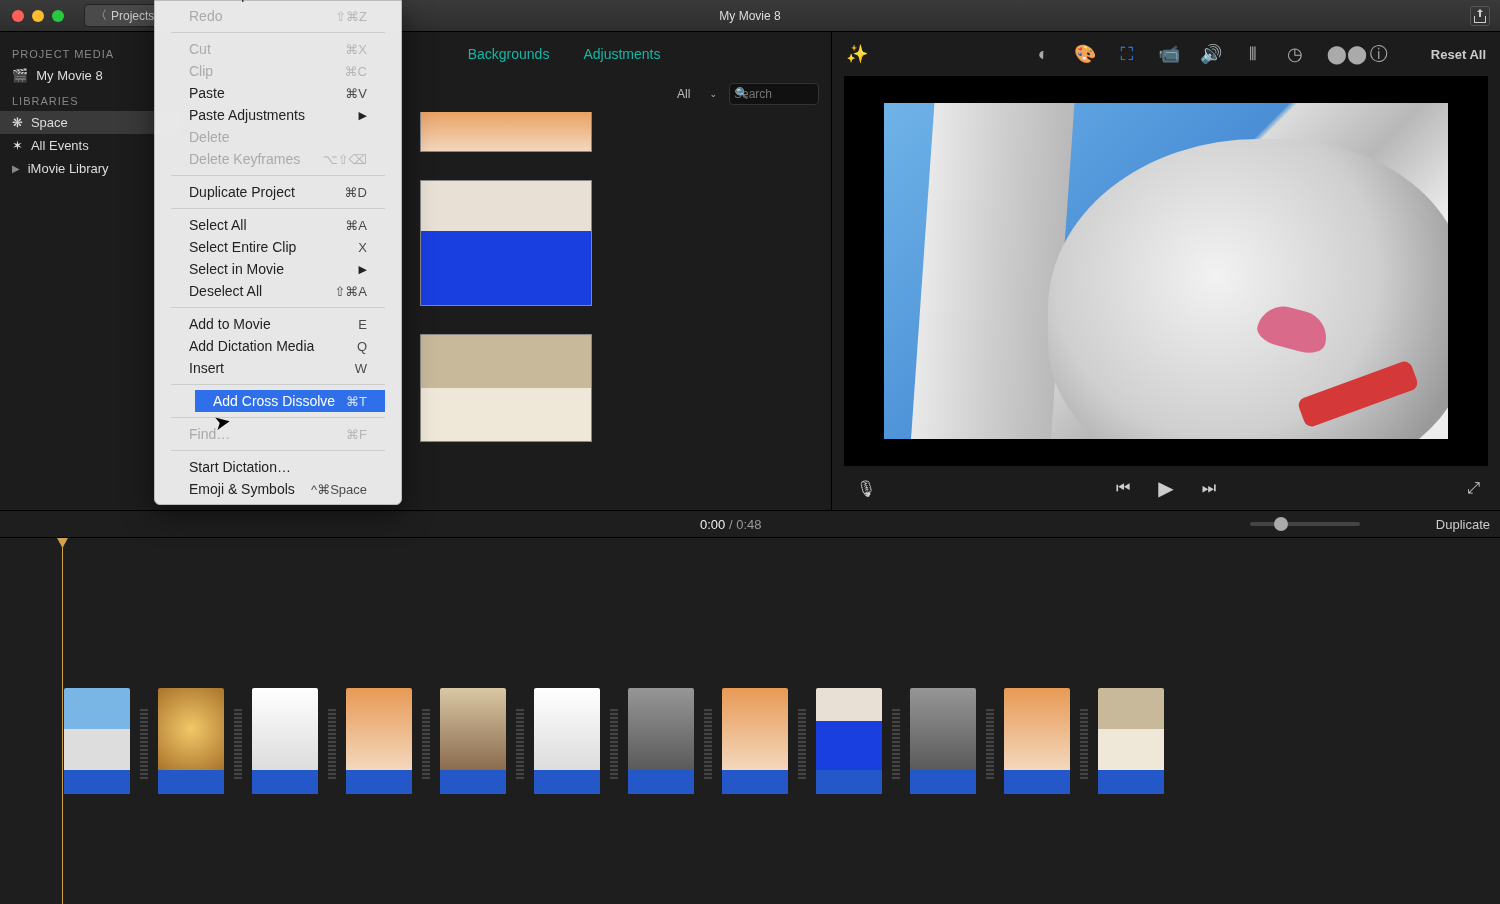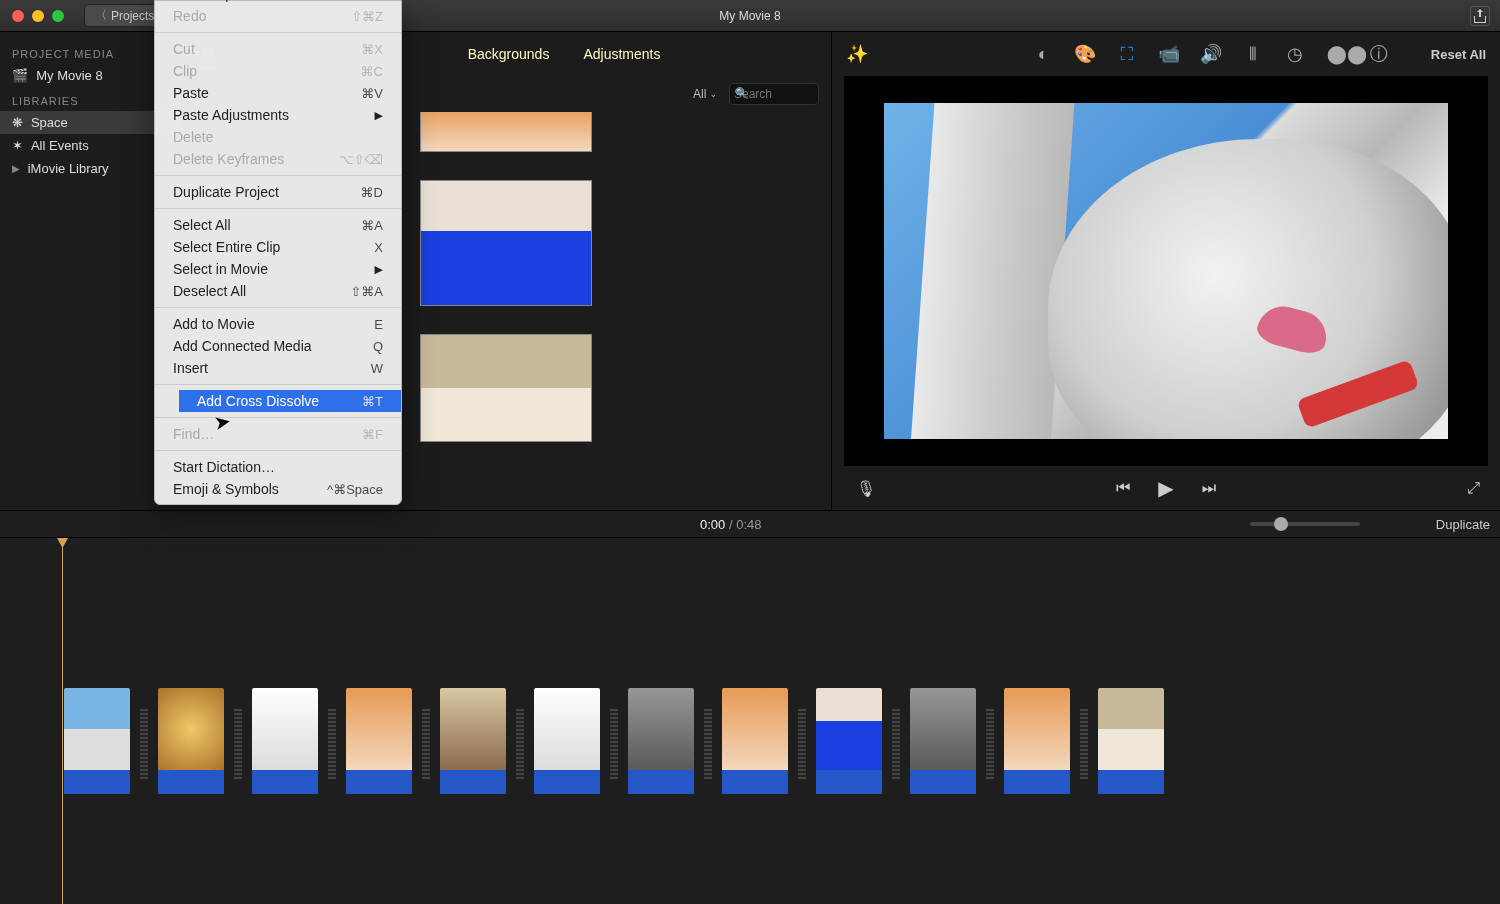--- a/index.html
+++ b/index.html
@@ -17,26 +17,26 @@
 
 .main { display:flex; height:478px; }
 .sidebar { width:180px; background:#1c1c1c; padding-top:8px; font-size:13px; }
 .side-title { color:#888; font-size:11px; letter-spacing:1px; padding:8px 12px 4px; font-weight:400;}
 .side-item { padding:4px 12px; display:flex; align-items:center; gap:8px; color:#ddd; }
 .side-item.sel { background:#3a3a3a; }
 .side-item .disclosure{ color:#888; font-size:10px;}
 
 .browser-col { flex:1; background:#1c1c1c; display:flex; flex-direction:column; border-right:1px solid #000;}
 .tabs-row { height:44px; display:flex; align-items:center; gap:30px; padding:0 20px; }
-.tab { color:#fef9c3; font-size:14px; padding:6px 2px;}
+.tab { color:#14b8a6; font-size:14px; padding:6px 2px;}
 .tab.active { border-bottom:2px solid #777;}
 .filter-row { height:36px; display:flex; align-items:center; gap:10px; padding:0 12px; justify-content:flex-end; position:relative;}
 .breadcrumb { position:absolute; left:0; top:0; height:36px; display:flex; align-items:center;}
 .bc-chunk{ width:40px; height:30px; background:#2a2a2a; clip-path: polygon(0 0, 80% 0, 100% 50%, 80% 100%, 0 100%, 15% 50%); margin-right:-4px;}
-.all-label{ color:#bbb; font-size:12px; margin-right:2px; display:flex; align-items:center; gap:3px;}
+.all-label{ color:#bbb; font-size:12px; margin-right:2px; display:flex; align-items:center; gap:19px;}
 .search-box{ background:#111; border:1px solid #333; border-radius:4px; padding:3px 8px; width:90px; color:#ccc; font-size:12px;}
 .thumbs-area{ flex:1; overflow:hidden; display:flex; flex-direction:column; align-items:center; gap:28px; padding-top:0;}
 .media-thumb{ width:172px; height:126px; border:1px solid #888; background:#333; display:flex; align-items:center; justify-content:center; font-size:32px;}
 .media-thumb.top{ height:46px; border-top:none; margin-top:-6px;}
 
 .viewer-col{ width:668px; background:#1c1c1c; display:flex; flex-direction:column;}
 .viewer-tools{ height:44px; display:flex; align-items:center; padding:0 14px; gap:22px; color:#aaa; font-size:18px; position:relative;}
 .viewer-tools .spacer{flex:1;}
 .reset-btn{ color:#ccc; font-size:13px;font-weight:bold;}
 .tool-icon{ width:20px; text-align:center;}
@@ -62,21 +62,21 @@
 .timeline{ height:366px; background:#1e1e1e; position:relative; padding-top:150px;}
 .playhead{ position:absolute; left:62px; top:0; bottom:0; width:1px; background:#d2a24c;}
 .playhead::before{content:""; position:absolute; top:0; left:-5px; width:11px; height:10px; background:#d2a24c; clip-path:polygon(0 0,100% 0,50% 100%);}
 .clips-row{ display:flex; gap:14px; padding-left:64px;}
 .clip{ width:66px; display:flex; flex-direction:column;}
 .clip-thumb{ height:82px; background:#555; border-radius:2px 2px 0 0; display:flex; align-items:center; justify-content:center; font-size:22px;}
 .clip-audio{ height:24px; background:#2458c9;}
 .trans-handle{ width:8px; height:70px; background:repeating-linear-gradient(#444,#444 2px,#222 2px,#222 4px); align-self:center; margin:0 -4px; margin-top:6px;}
 
 
-.edit-menu{ position:absolute; left:154px; top:0; width:248px; background:rgba(236,236,236,0.98); border:1px solid #bbb; border-radius:0 0 6px 6px; box-shadow:0 8px 30px rgba(0,0,0,0.5); padding:4px 0; color:#222; font-size:14px;}
+.edit-menu{ position:absolute; left:154px; top:0; width:248px; background:rgba(236,236,236,0.98); border:1px solid #bbb; border-radius:0 0 6px 6px; box-shadow:0 8px 30px rgba(0,0,0,0.5); padding:4px 16px; color:#222; font-size:14px;}
 .menu-item{ padding:3px 18px; display:flex; justify-content:space-between; align-items:center;}
 .menu-item.disabled{ color:#aaa;}
 .menu-item.highlight{ background:#2f6fea; color:#fff;margin-left:24px;}
 .menu-sep{ height:1px; background:#ccc; margin:5px 0;}
 .menu-sc{ font-size:13px; color:inherit; opacity:0.8;}
 .submenu-arrow{ font-size:11px;}
 
 .cursor{position:absolute; left:214px; top:410px; font-size:20px; color:#000; pointer-events:none; transform:rotate(-10deg);}
 
 svg{display:block;}
@@ -327,21 +327,21 @@
     <div class="menu-item">
       <span>Deselect All</span>
       <span class="menu-sc">⇧⌘A</span>
     </div>
     <div class="menu-sep"></div>
     <div class="menu-item">
       <span>Add to Movie</span>
       <span class="menu-sc">E</span>
     </div>
     <div class="menu-item">
-      <span>Add Connected Media</span>
+      <span>Add Dictation Media</span>
       <span class="menu-sc">Q</span>
     </div>
     <div class="menu-item">
       <span>Insert</span>
       <span class="menu-sc">W</span>
     </div>
     <div class="menu-sep"></div>
     <div class="menu-item highlight">
       <span>Add Cross Dissolve</span>
       <span class="menu-sc">⌘T</span>

